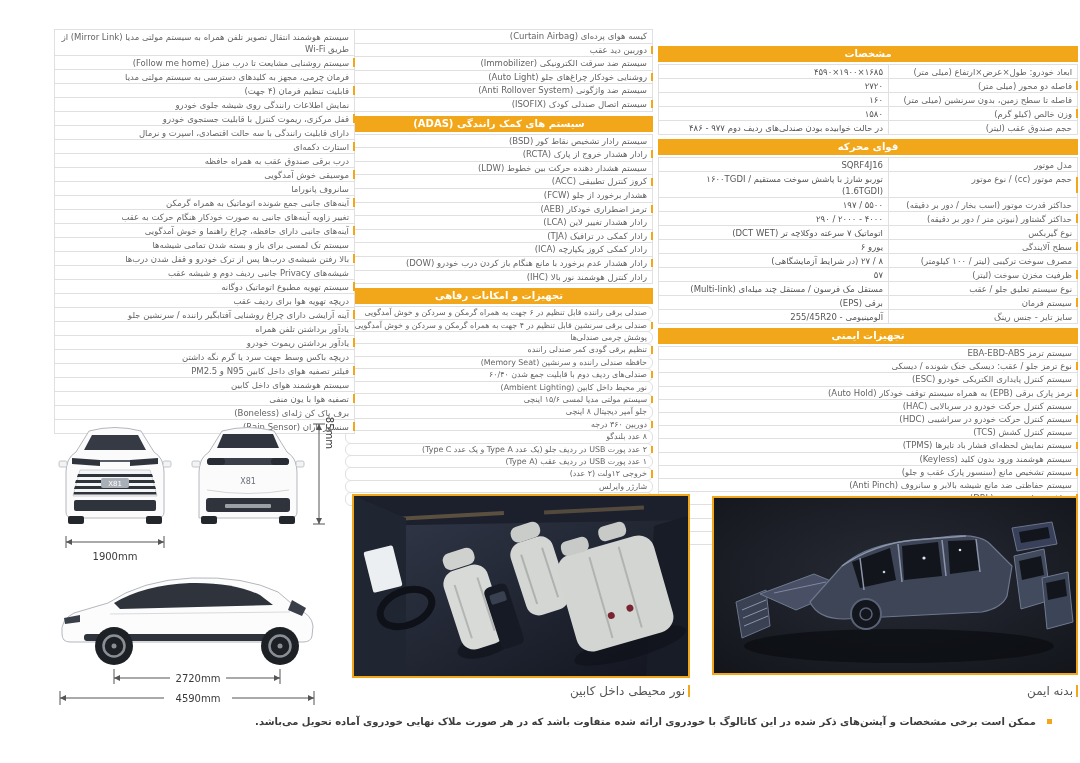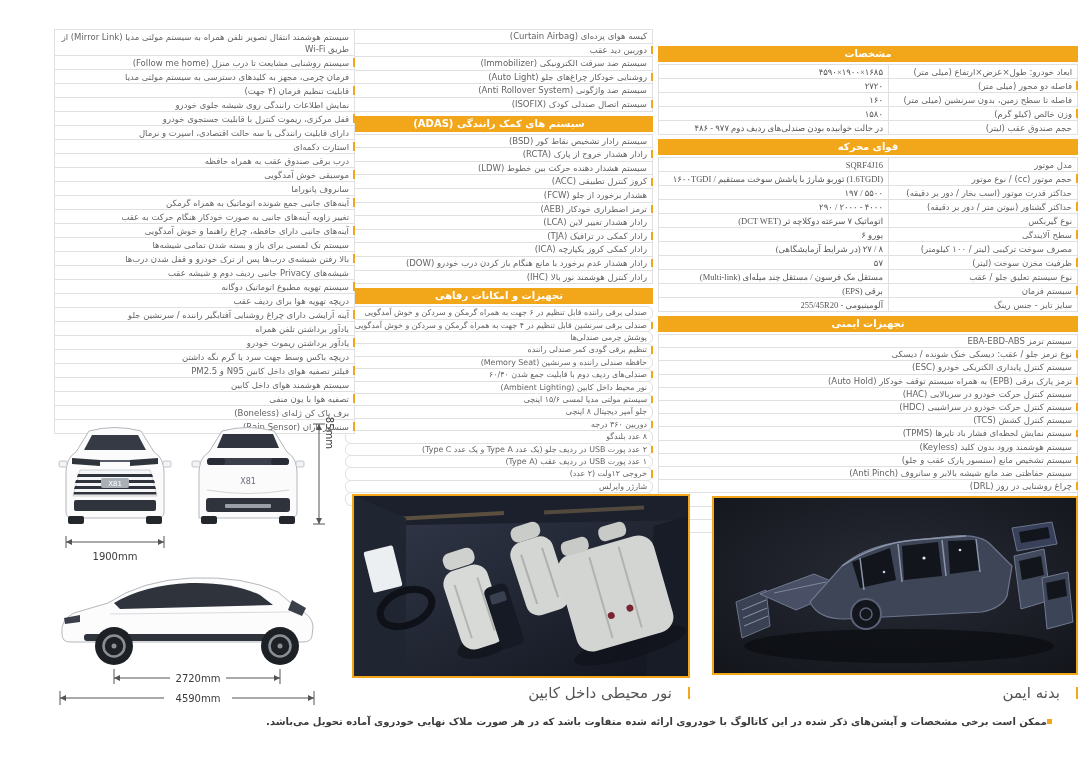--- a/index.html
+++ b/index.html
@@ -13,42 +13,42 @@
   #col-left{left:54px;width:301px;}
 
   .sec-header{background:var(--accent);color:#fff;font-size:10px;font-weight:bold;
     text-align:center;height:16px;line-height:16px;margin:4px 0 3px 0;}
   .sec-header.first{margin-top:16px;}
 
   .rows{display:block;}
   .spec-row{display:flex;border:1px solid var(--border);margin-top:-1px;background:#fff;position:relative;}
   .spec-row .label{width:180px;flex:none;font-size:8.5px;color:var(--txt);
     padding:1px 5px 0 3px;line-height:12px;min-height:12px;border-left:1px solid var(--border);text-align:right;}
-  .spec-row .value{flex:1;font-size:8.5px;color:#565656;padding:1px 5px 0 4px;line-height:12px;text-align:right;font-family:Liberation Serif, serif;}
+  .spec-row .value{flex:1;font-size:8.5px;color:#565656;padding:1px 5px 0 4px;line-height:12px;text-align:right;}
   .feat-row{border:1px solid var(--border);margin-top:-1px;background:#fff;position:relative;
     font-size:8.5px;color:var(--txt);text-align:right;padding:1px 5px 0 4px;line-height:11.6px;min-height:11.6px;}
   #comfort-rows .feat-row{font-size:7.9px;line-height:10.4px;min-height:10.4px;border-radius:6px;}
   #safety-rows .feat-row{line-height:11.2px;min-height:11.2px;}
   #left-rows .feat-row{line-height:12px;min-height:12px;}
   .spec-row:nth-child(even)::after,.feat-row:nth-child(even)::after{
     content:"";position:absolute;right:-1px;top:18%;bottom:18%;width:2px;background:var(--accent);}
 
   #diagrams{position:absolute;left:38px;top:416px;width:301px;height:296px;}
   .photo{position:absolute;border:2px solid var(--accent);box-sizing:border-box;background:#14171e;}
   #photo-interior{left:352px;top:494px;width:338px;height:184px;}
   #photo-body{left:712px;top:496px;width:366px;height:179px;}
   .photo svg{display:block;width:100%;height:100%;}
 
-  .caption{position:absolute;display:flex;flex-direction:row;align-items:center;gap:16px;
-    font-size:15px;color:#555;}
+  .caption{position:absolute;display:flex;flex-direction:row;align-items:center;gap:3px;
+    font-size:12px;color:#555;}
   .caption .bar{width:2px;height:12px;background:var(--accent);flex:none;}
   #caption-interior{left:352px;top:684px;width:338px;justify-content:flex-start;}
   #caption-body{left:712px;top:684px;width:366px;justify-content:flex-start;}
 
-  #footnote{position:absolute;left:28px;top:716px;width:1024px;display:flex;align-items:center;gap:0;
+  #footnote{position:absolute;left:28px;top:716px;width:1024px;display:flex;align-items:center;gap:11px;
     font-size:10px;font-weight:bold;color:#3c3c3c;justify-content:flex-start;}
   #footnote .sq{width:5px;height:5px;background:var(--accent);flex:none;}
 
   svg text{font-family:"DejaVu Sans",sans-serif;}
   .dim-label{font-size:10px;fill:#3a3a3a;}
 </style>
 </head>
 <body>
 
 <div class="page">

